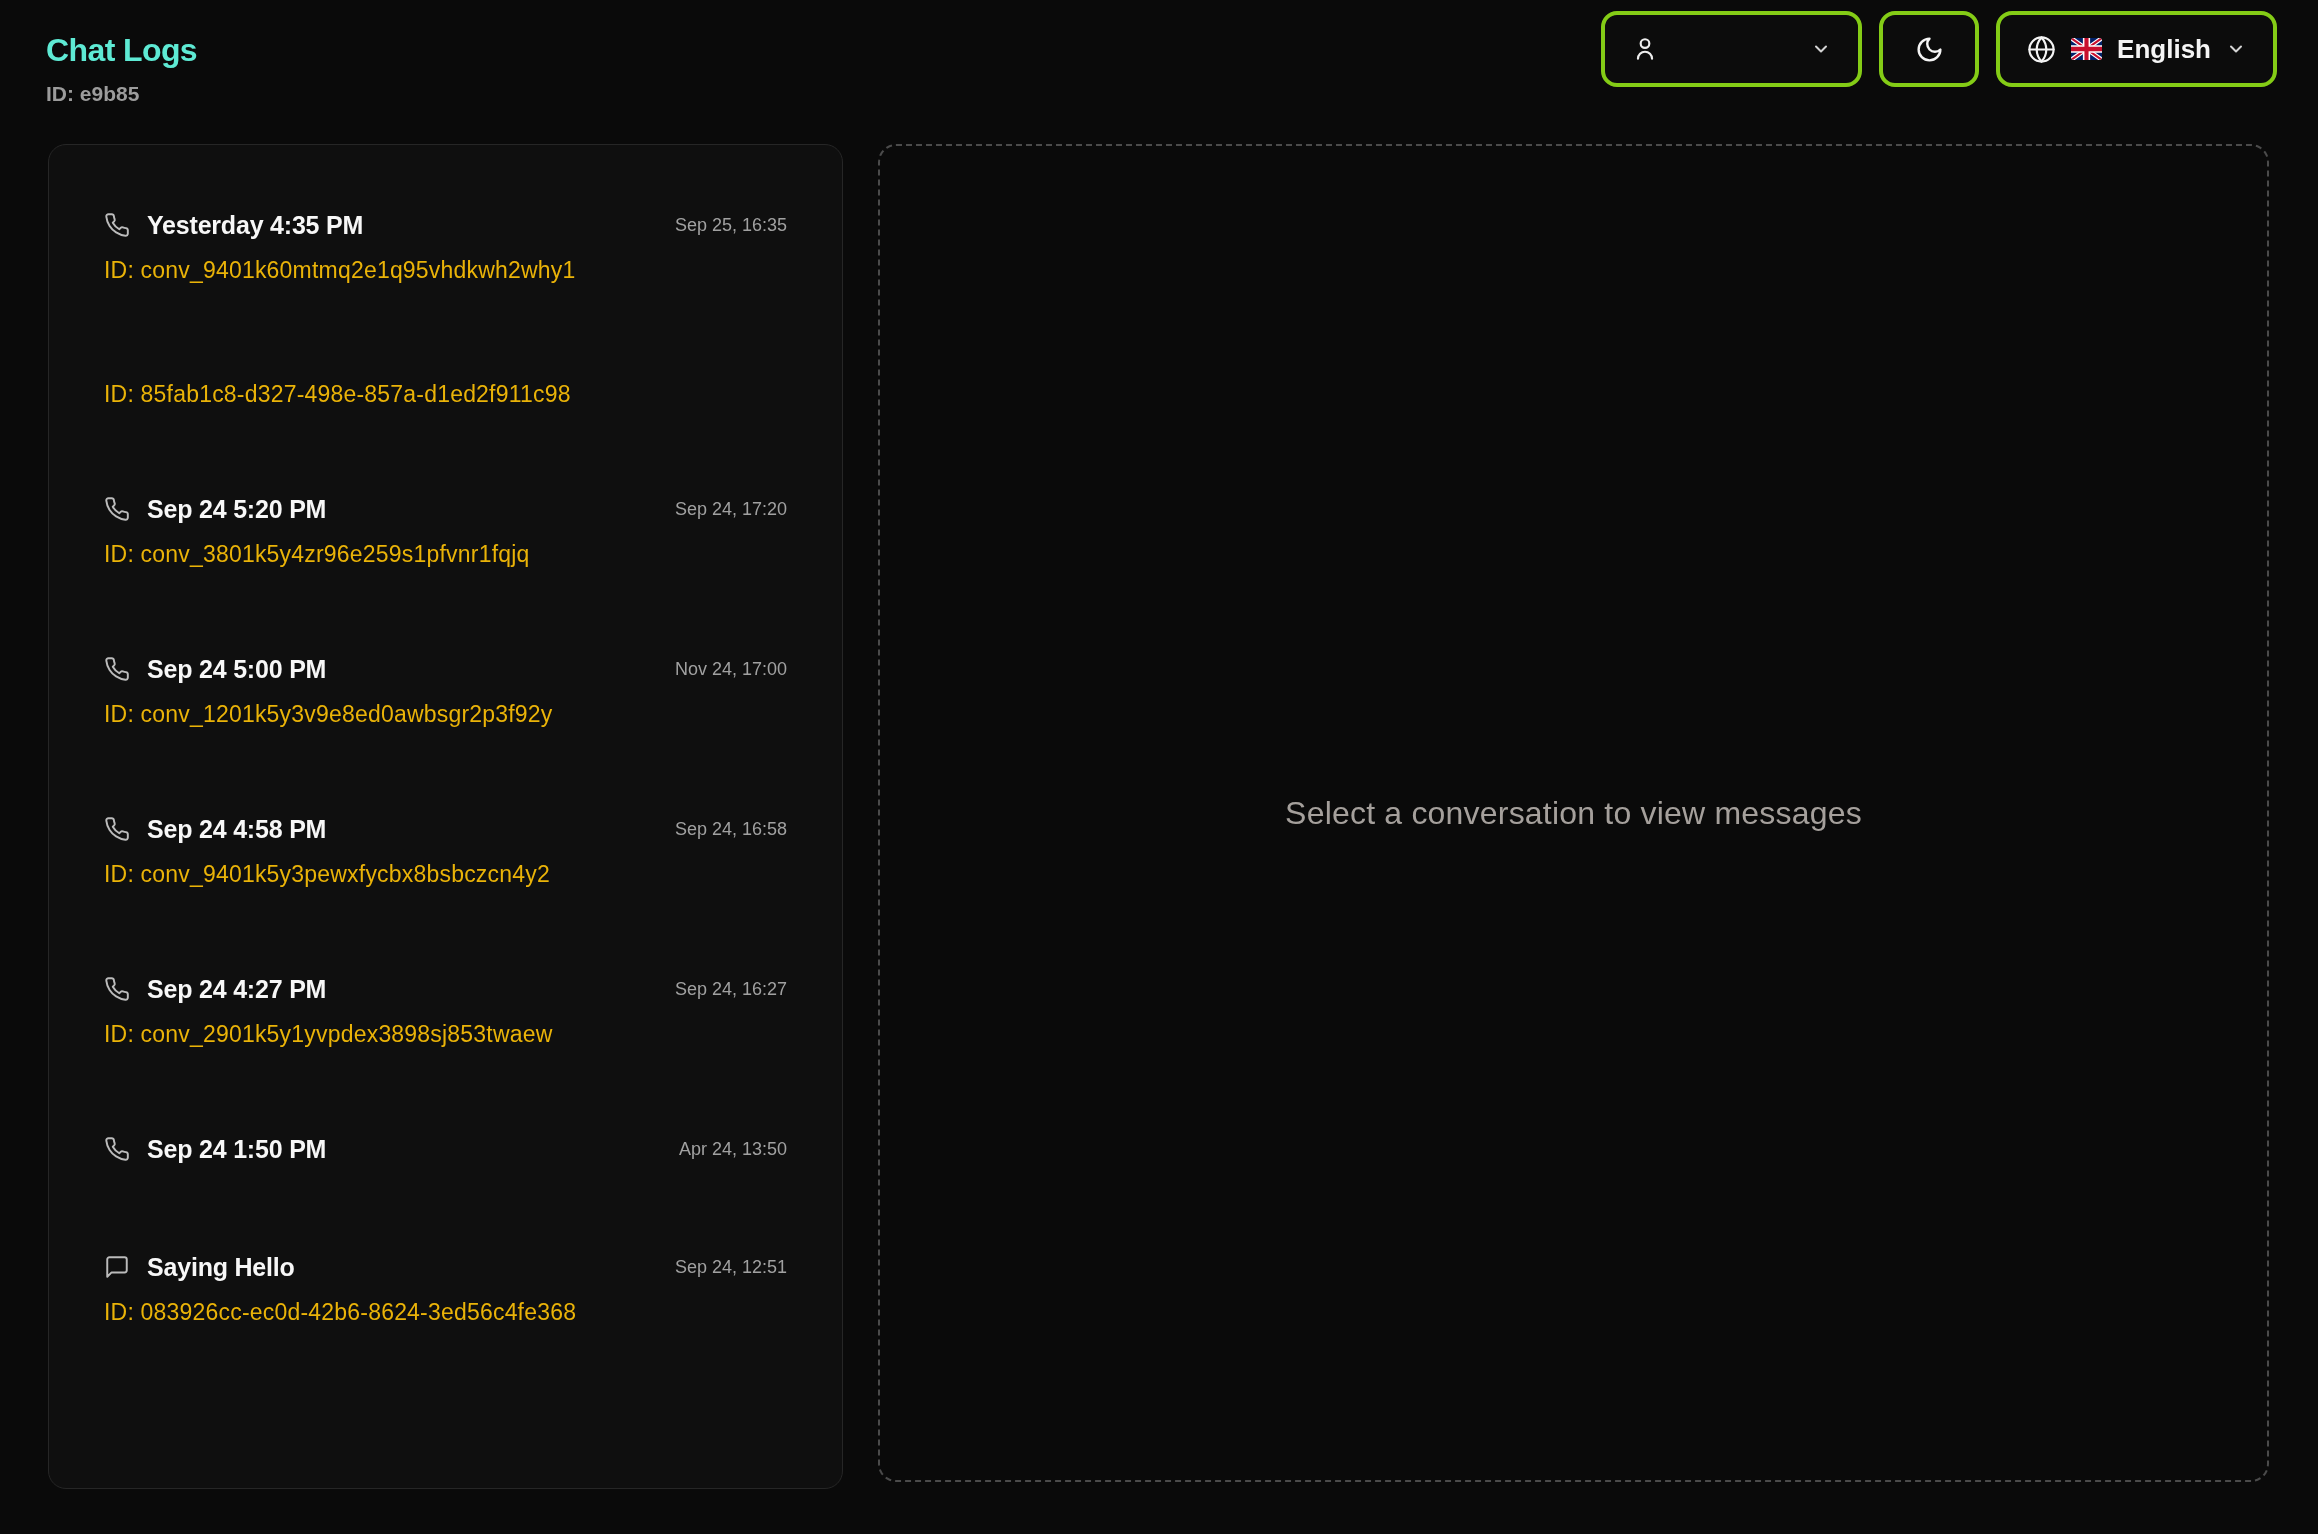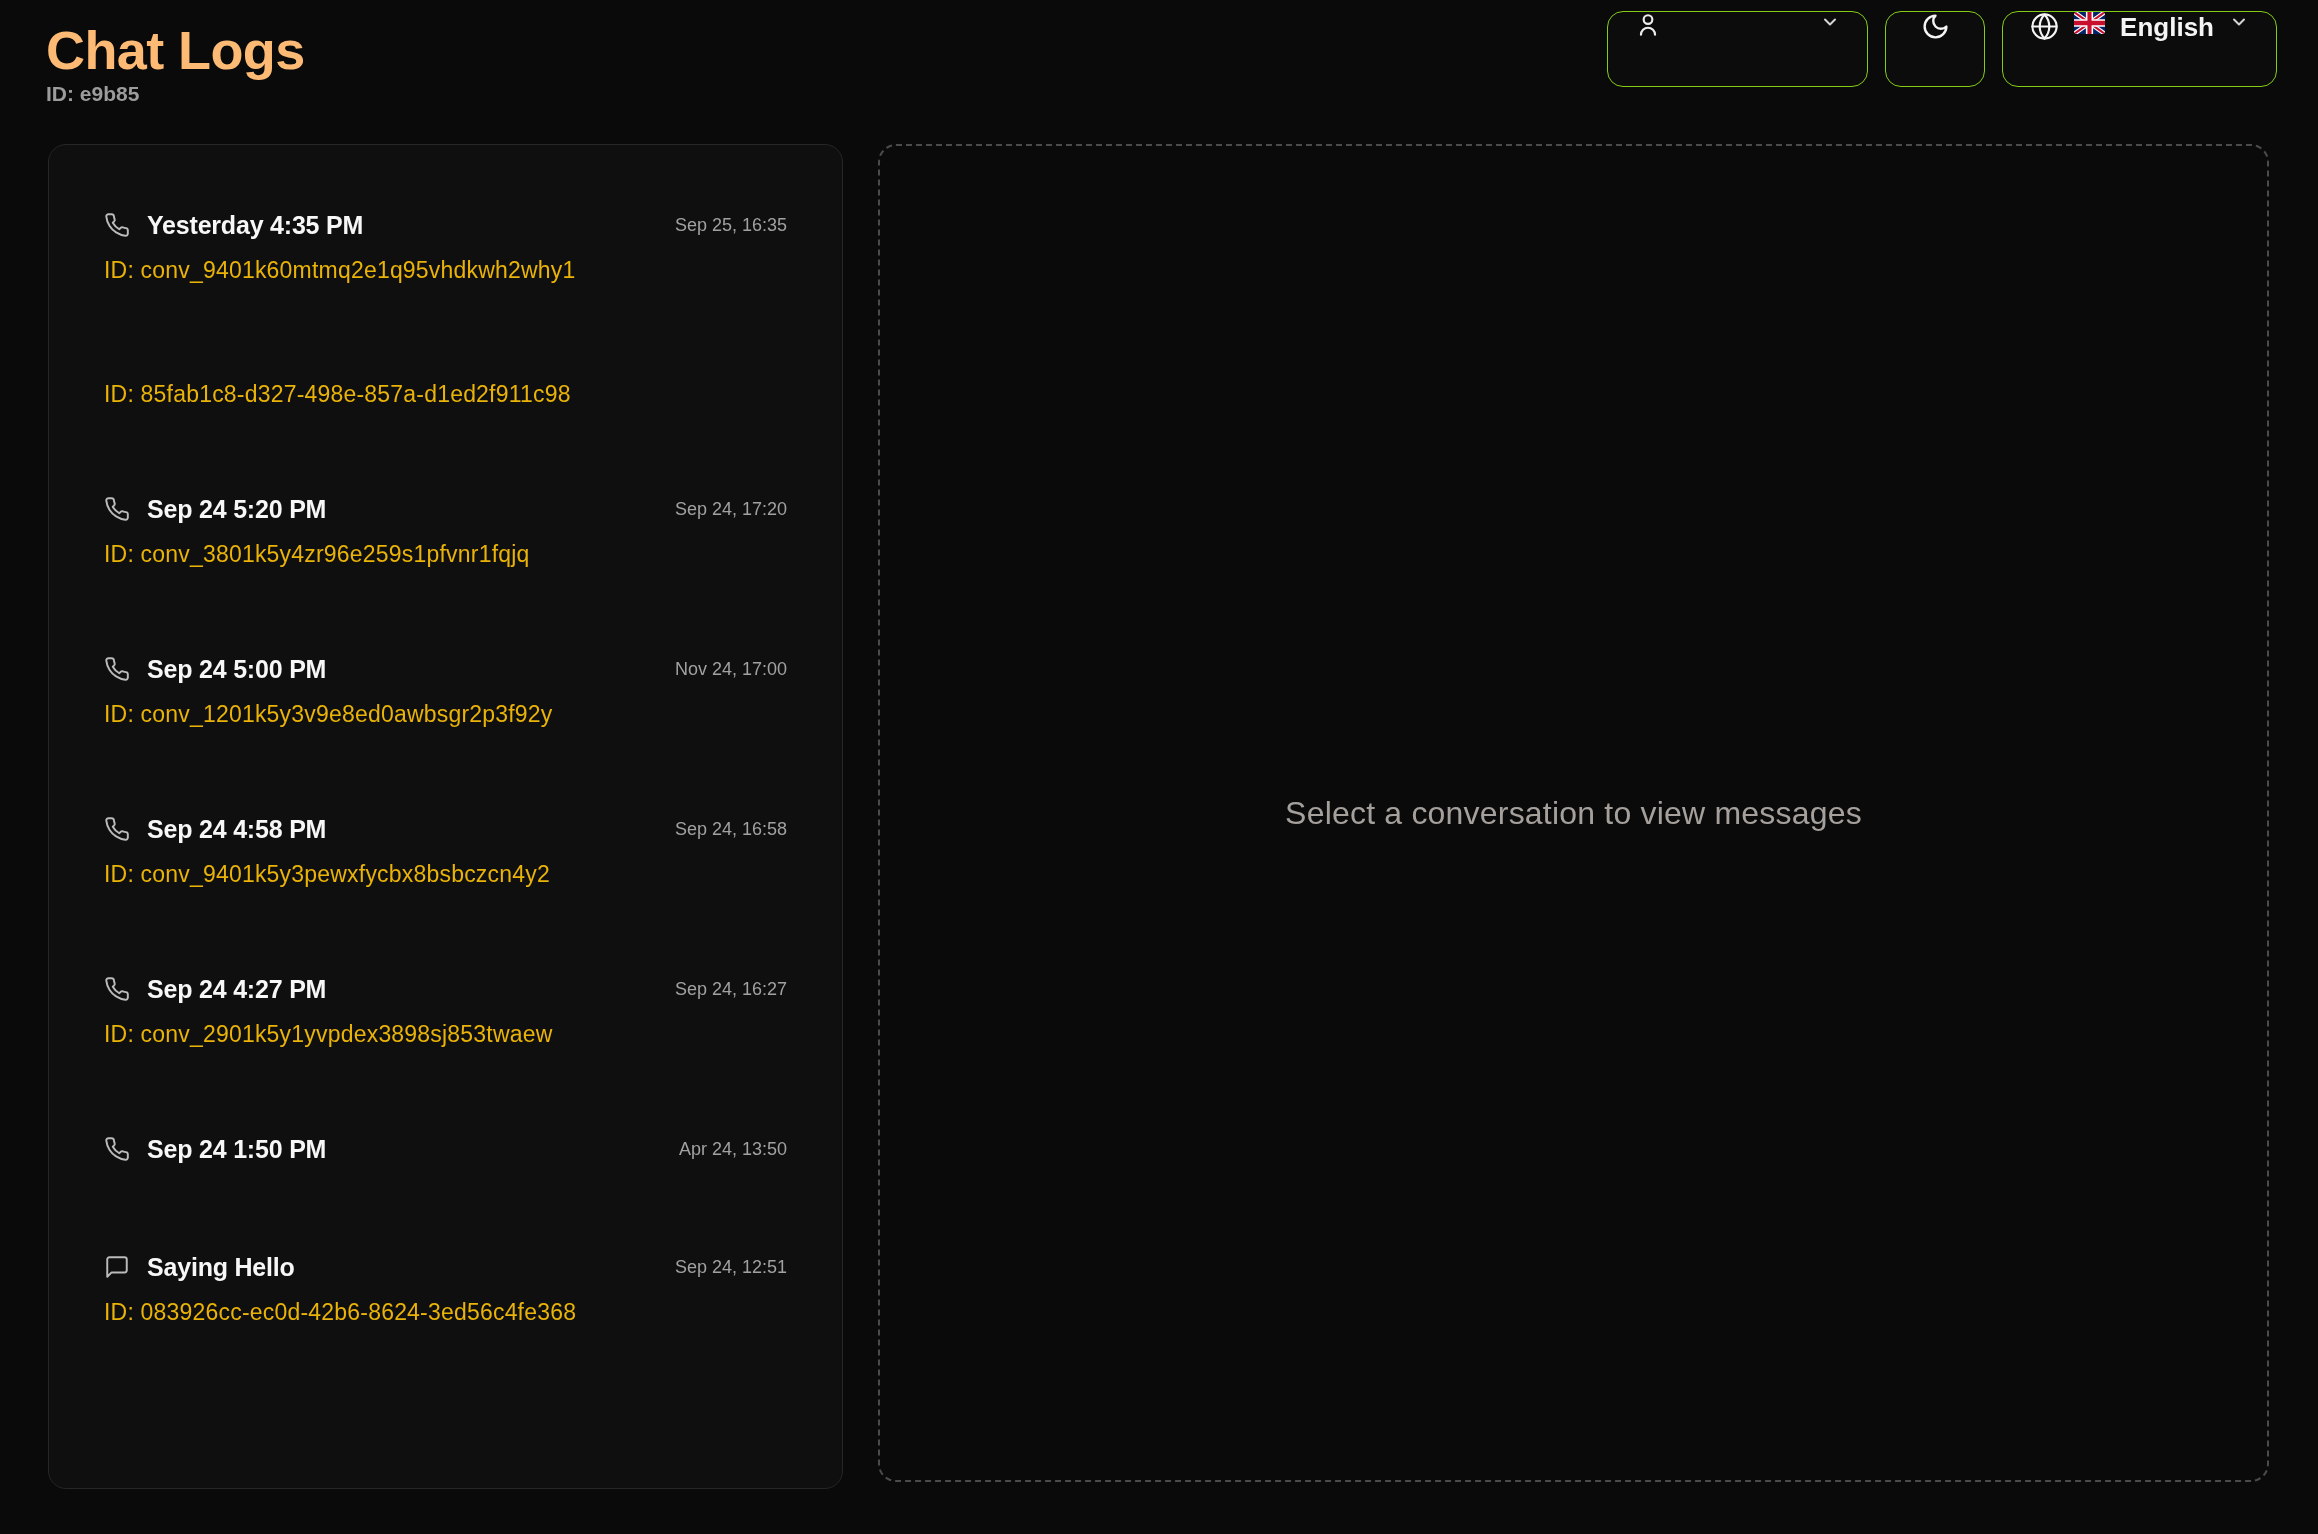--- a/index.html
+++ b/index.html
@@ -10,32 +10,32 @@
     color:#e5e5e5;
     overflow:hidden;
     position:relative;
   }
   svg{display:block;}
 
   
   .topbar{position:relative;padding:18px 41px 0 46px;}
   .page-title{
     margin:8px 0 0;
-    font-size:54px;font-weight:800;letter-spacing:-0.6px;
-    color:#fdba74;line-height:48px;
+    font-size:32px;font-weight:800;letter-spacing:-0.6px;
+    color:#5eead4;line-height:48px;
   }
   .page-subtitle{
     margin-top:7px;
     font-size:21px;color:#9c9c9c;line-height:26px;font-weight:600;
   }
   .controls{position:absolute;top:11px;right:41px;display:flex;gap:17px;}
   .btn{
     height:76px;box-sizing:border-box;
-    background:#0c0c0c;border:1px solid #84cc16;border-radius:16px;
-    display:flex;color:#ededed;
+    background:#0c0c0c;border:4px solid #84cc16;border-radius:16px;
+    display:flex;align-items:center;color:#ededed;
     cursor:pointer;
   }
   .user-btn{width:261px;padding:0 27px;justify-content:space-between;}
   .theme-btn{width:100px;justify-content:center;}
   .lang-btn{padding:0 27px;gap:15px;}
   .lang-label{font-size:26px;font-weight:600;color:#f5f5f5;}
   .icon-24{width:26px;height:26px;}
   .icon-28{width:29px;height:29px;}
   .chev{width:20px;height:20px;color:#d4d4d4;}
   .flag{width:31px;height:22px;border-radius:3px;}

